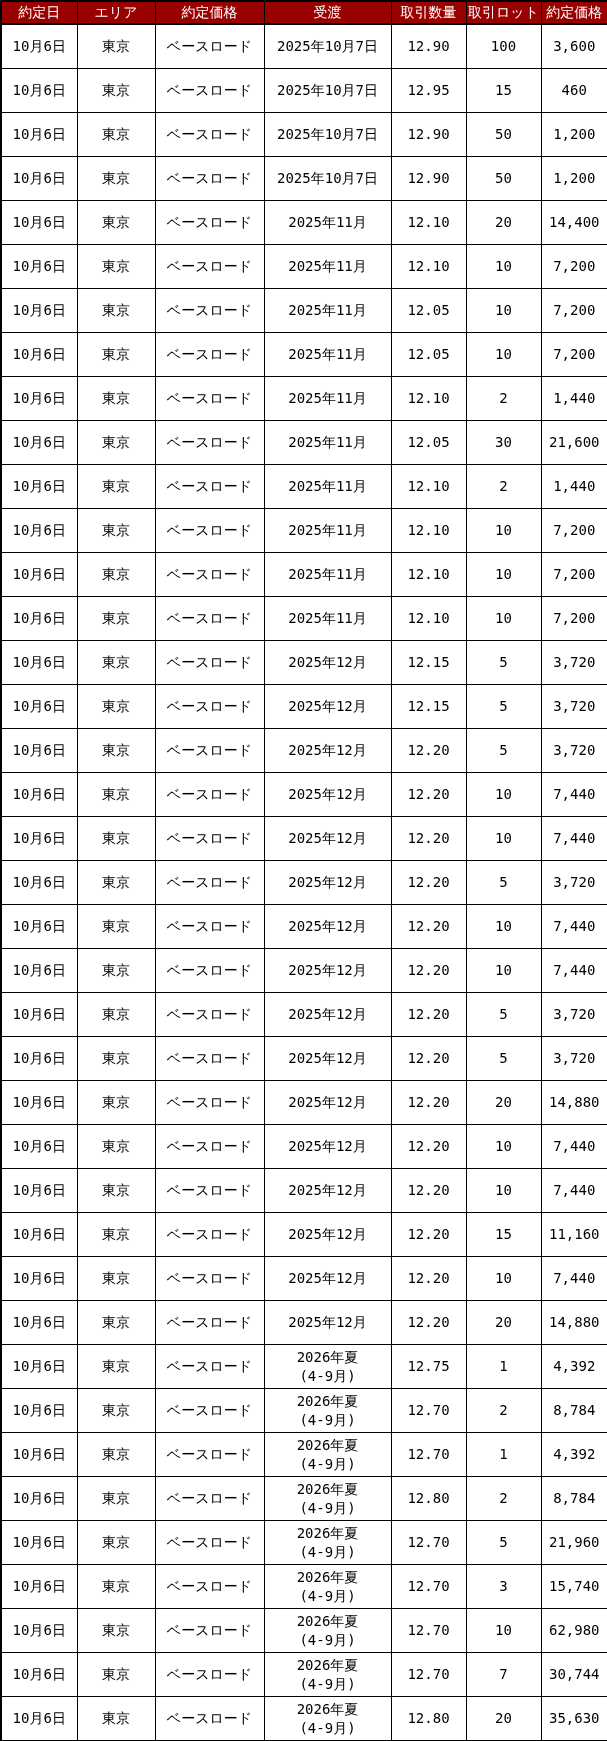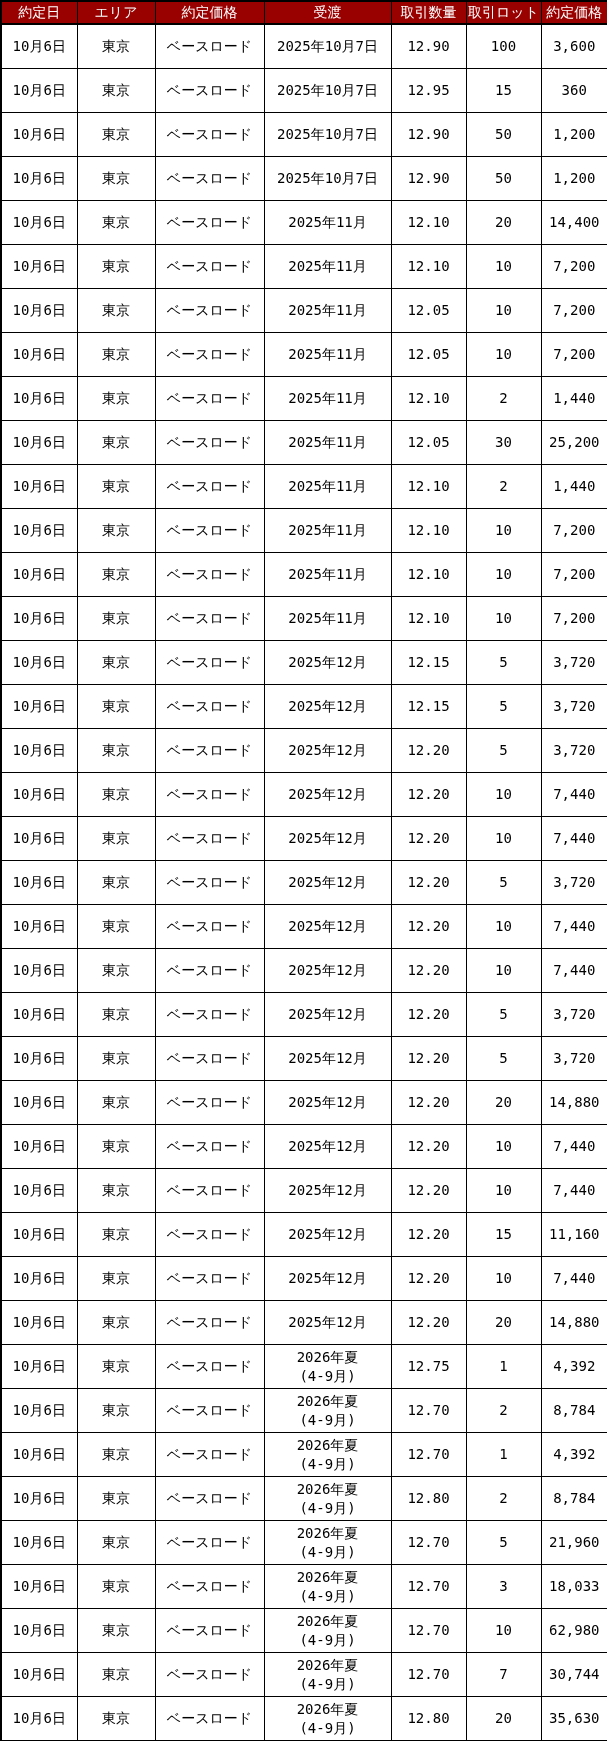--- a/index.html
+++ b/index.html
@@ -79,21 +79,21 @@
           <td>100</td>
           <td>3,600</td>
         </tr>
         <tr>
           <td>10月6日</td>
           <td>東京</td>
           <td>ベースロード</td>
           <td>2025年10月7日</td>
           <td>12.95</td>
           <td>15</td>
-          <td>360</td>
+          <td>460</td>
         </tr>
         <tr>
           <td>10月6日</td>
           <td>東京</td>
           <td>ベースロード</td>
           <td>2025年10月7日</td>
           <td>12.90</td>
           <td>50</td>
           <td>1,200</td>
         </tr>
@@ -151,21 +151,21 @@
           <td>2</td>
           <td>1,440</td>
         </tr>
         <tr>
           <td>10月6日</td>
           <td>東京</td>
           <td>ベースロード</td>
           <td>2025年11月</td>
           <td>12.05</td>
           <td>30</td>
-          <td>25,200</td>
+          <td>21,600</td>
         </tr>
         <tr>
           <td>10月6日</td>
           <td>東京</td>
           <td>ベースロード</td>
           <td>2025年11月</td>
           <td>12.10</td>
           <td>2</td>
           <td>1,440</td>
         </tr>
@@ -391,21 +391,21 @@
           <td>21,960</td>
         </tr>
         <tr>
           <td>10月6日</td>
           <td>東京</td>
           <td>ベースロード</td>
           <td>2026年夏
 (4-9月)</td>
           <td>12.70</td>
           <td>3</td>
-          <td>18,033</td>
+          <td>15,740</td>
         </tr>
         <tr>
           <td>10月6日</td>
           <td>東京</td>
           <td>ベースロード</td>
           <td>2026年夏
 (4-9月)</td>
           <td>12.70</td>
           <td>10</td>
           <td>62,980</td>

